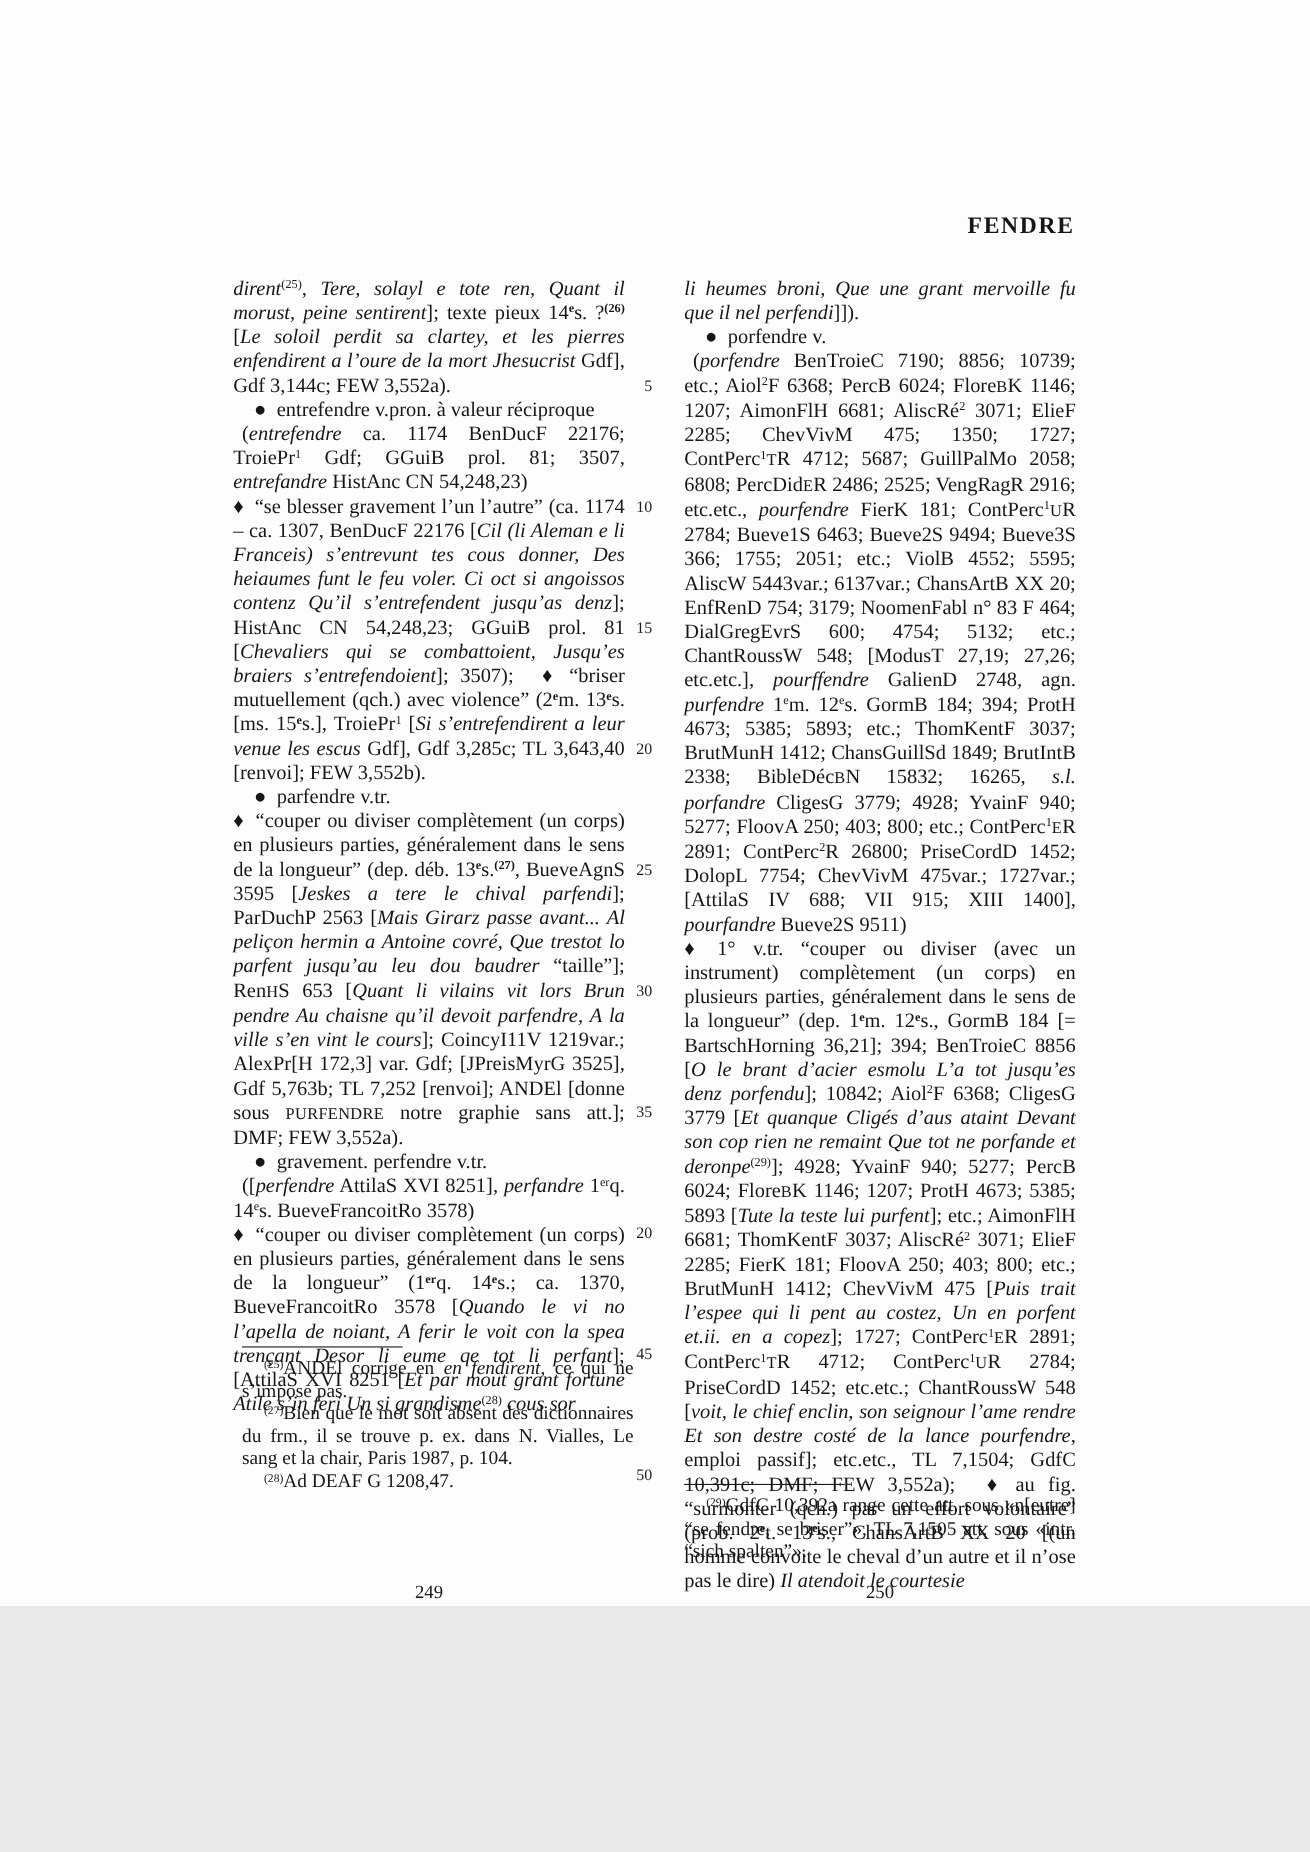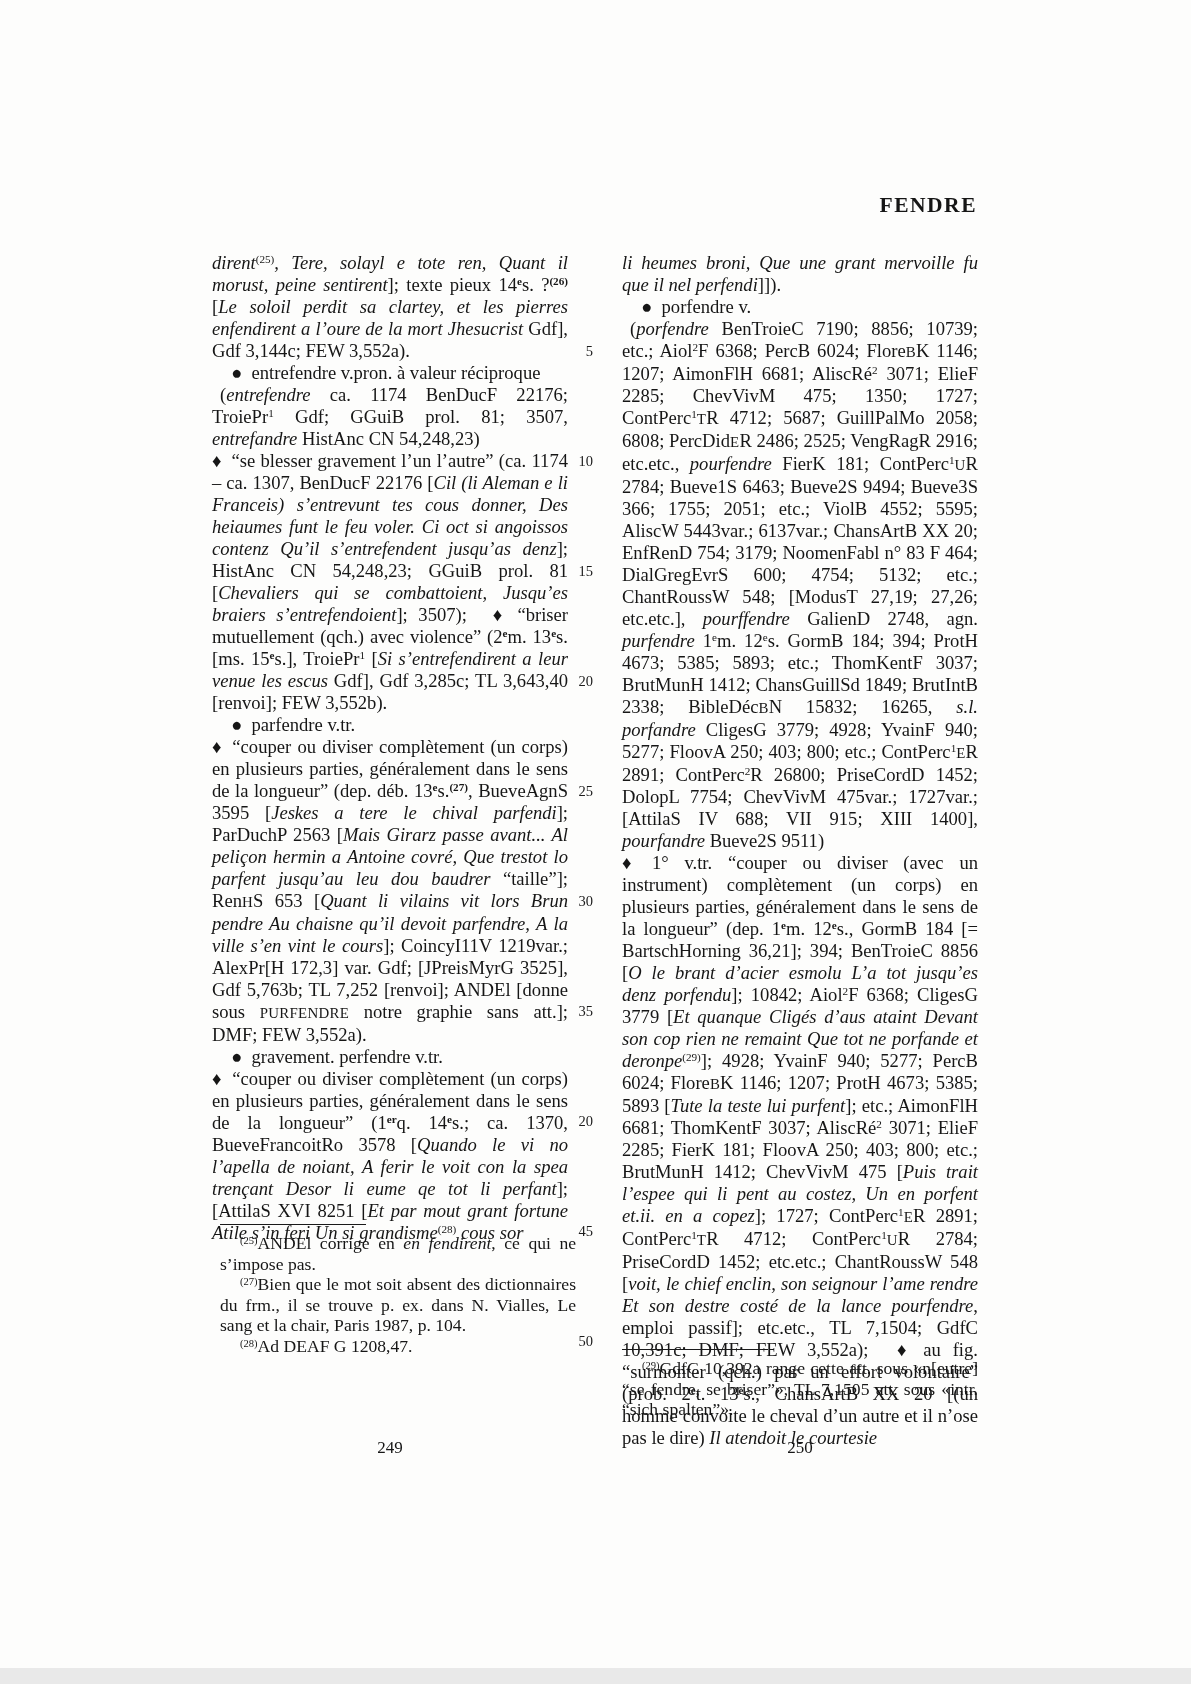--- a/index.html
+++ b/index.html
@@ -1,19 +1,19 @@
 <!DOCTYPE html>
 <html lang="fr"><head>
 <meta charset="utf-8">
 <title>FENDRE — DEAF p. 249/250</title>
 <style>
   html,body{margin:0;padding:0;background:#e9e9e9;}
   .page{
     position:relative;
-    width:1191px;height:1668px;
+    width:1191px;height:1460px;
     background:#fdfdfc;
     font-family:"Liberation Serif", "DejaVu Serif", serif;
     color:#161616;
     margin:0 auto;
     overflow:hidden;
   }
   .running-head{
     position:absolute;left:622px;top:193px;width:355px;
     text-align:right;
     font-size:21.5px;font-weight:bold;letter-spacing:1.5px;
@@ -72,20 +72,21 @@
     </div>
 
   <div class="col col-left">
       <p class="para cont"><span class="i">dirent</span><span class="sup">(25)</span><span class="i">, Tere, solayl e tote ren, Quant il morust, peine sentirent</span><span class="r">]; </span><span class="b">texte pieux 14</span><span class="bsup">e</span><span class="b">s. ?</span><span class="bsup">(26)</span><span class="r"> [</span><span class="i">Le soloil perdit sa clartey, et les pierres enfendirent a l’oure de la mort Jhesucrist </span><span class="r">Gdf</span><span class="r">], Gdf 3,144c; FEW 3,552a).</span></p>
       <p class="para head"><span class="r">● </span><span class="b">entrefendre</span><span class="r"> v.pron. à valeur réciproque</span></p>
       <p class="para form"><span class="r">(</span><span class="i">entrefendre</span><span class="r"> ca. 1174 BenDucF 22176; TroiePr</span><span class="sup">1</span><span class="r"> Gdf; GGuiB prol. 81; 3507, </span><span class="i">entrefandre</span><span class="r"> HistAnc CN 54,248,23)</span></p>
       <p class="para sense"><span class="r">♦ </span><span class="b">“se blesser gravement l’un l’autre” (ca. 1174 – ca. 1307,</span><span class="r"> BenDucF 22176 [</span><span class="i">Cil (li Aleman e li Franceis) s’entrevunt tes cous donner, Des heiaumes funt le feu voler. Ci oct si angoissos contenz Qu’il s’entrefendent jusqu’as denz</span><span class="r">]; HistAnc CN 54,248,23; GGuiB prol. 81 [</span><span class="i">Chevaliers qui se combattoient, Jusqu’es braiers s’entrefendoient</span><span class="r">]; 3507);  </span><span class="r">♦ </span><span class="b">“briser mutuellement (qch.) avec violence” (2</span><span class="bsup">e</span><span class="b">m. 13</span><span class="bsup">e</span><span class="b">s. [ms. 15</span><span class="bsup">e</span><span class="b">s.],</span><span class="r"> TroiePr</span><span class="sup">1</span><span class="r"> [</span><span class="i">Si s’entrefendirent a leur venue les escus </span><span class="r">Gdf</span><span class="r">], Gdf 3,285c; TL 3,643,40 [renvoi]; FEW 3,552b).</span></p>
       <p class="para head"><span class="r">● </span><span class="b">parfendre</span><span class="r"> v.tr.</span></p>
       <p class="para sense"><span class="r">♦ </span><span class="b">“couper ou diviser complètement (un corps) en plusieurs parties, généralement dans le sens de la longueur” (dep. déb. 13</span><span class="bsup">e</span><span class="b">s.</span><span class="bsup">(27)</span><span class="b">,</span><span class="r"> BueveAgnS 3595 [</span><span class="i">Jeskes a tere le chival parfendi</span><span class="r">]; ParDuchP 2563 [</span><span class="i">Mais Girarz passe avant... Al peliçon hermin a Antoine covré, Que trestot lo parfent jusqu’au leu dou baudrer </span><span class="b">“taille”</span><span class="r">]; Ren</span><span class="sc">H</span><span class="r">S 653 [</span><span class="i">Quant li vilains vit lors Brun pendre Au chaisne qu’il devoit parfendre, A la ville s’en vint le cours</span><span class="r">]; CoincyI11V 1219var.; AlexPr[H 172,3] var. Gdf; [JPreisMyrG 3525], Gdf 5,763b; TL 7,252 [renvoi]; ANDEl [donne sous </span><span class="sc">PURFENDRE</span><span class="r"> notre graphie sans att.]; DMF; FEW 3,552a).</span></p>
       <p class="para head"><span class="r">● </span><span class="r">gravement. </span><span class="b">perfendre</span><span class="r"> v.tr.</span></p>
+      <p class="para form"><span class="r">([</span><span class="i">perfendre</span><span class="r"> AttilaS XVI 8251], </span><span class="i">perfandre</span><span class="r"> 1</span><span class="sup">er</span><span class="r">q. 14</span><span class="sup">e</span><span class="r">s. BueveFrancoitRo 3578)</span></p>
       <p class="para sense"><span class="r">♦ </span><span class="b">“couper ou diviser complètement (un corps) en plusieurs parties, généralement dans le sens de la longueur” (1</span><span class="bsup">er</span><span class="b">q. 14</span><span class="bsup">e</span><span class="b">s.; ca. 1370,</span><span class="r"> BueveFrancoitRo 3578 [</span><span class="i">Quando le vi no l’apella de noiant, A ferir le voit con la spea trençant Desor li eume qe tot li perfant</span><span class="r">]; [AttilaS XVI 8251 [</span><span class="i">Et par mout grant fortune Atile s’in feri Un si grandisme</span><span class="sup">(28)</span><span class="i"> cous sor</span></p>
     </div>
 
   <div class="col col-right">
       <p class="para cont"><span class="i">li heumes broni, Que une grant mervoille fu que il nel perfendi</span><span class="r">]]).</span></p>
       <p class="para head"><span class="r">● </span><span class="b">porfendre</span><span class="r"> v.</span></p>
       <p class="para form"><span class="r">(</span><span class="i">porfendre</span><span class="r"> BenTroieC 7190; 8856; 10739; etc.; Aiol</span><span class="sup">2</span><span class="r">F 6368; PercB 6024; Flore</span><span class="sc">B</span><span class="r">K 1146; 1207; AimonFlH 6681; AliscRé</span><span class="sup">2</span><span class="r"> 3071; ElieF 2285; ChevVivM 475; 1350; 1727; ContPerc</span><span class="sup">1</span><span class="sc">T</span><span class="r">R 4712; 5687; GuillPalMo 2058; 6808; PercDid</span><span class="sc">E</span><span class="r">R 2486; 2525; VengRagR 2916; etc.etc., </span><span class="i">pourfendre</span><span class="r"> FierK 181; ContPerc</span><span class="sup">1</span><span class="sc">U</span><span class="r">R 2784; Bueve1S 6463; Bueve2S 9494; Bueve3S 366; 1755; 2051; etc.; ViolB 4552; 5595; AliscW 5443var.; 6137var.; ChansArtB XX 20; EnfRenD 754; 3179; NoomenFabl n° 83 F 464; DialGregEvrS 600; 4754; 5132; etc.; ChantRoussW 548; [ModusT 27,19; 27,26; etc.etc.], </span><span class="i">pourffendre</span><span class="r"> GalienD 2748, agn. </span><span class="i">purfendre</span><span class="r"> 1</span><span class="sup">e</span><span class="r">m. 12</span><span class="sup">e</span><span class="r">s. GormB 184; 394; ProtH 4673; 5385; 5893; etc.; ThomKentF 3037; BrutMunH 1412; ChansGuillSd 1849; BrutIntB 2338; BibleDéc</span><span class="sc">B</span><span class="r">N 15832; 16265, </span><span class="i">s.l.</span><span class="r"> </span><span class="i">porfandre</span><span class="r"> CligesG 3779; 4928; YvainF 940; 5277; FloovA 250; 403; 800; etc.; ContPerc</span><span class="sup">1</span><span class="sc">E</span><span class="r">R 2891; ContPerc</span><span class="sup">2</span><span class="r">R 26800; PriseCordD 1452; DolopL 7754; ChevVivM 475var.; 1727var.; [AttilaS IV 688; VII 915; XIII 1400], </span><span class="i">pourfandre</span><span class="r"> Bueve2S 9511)</span></p>
       <p class="para sense"><span class="r">♦ </span><span class="b">1° v.tr. </span><span class="b">“couper ou diviser (avec un instrument) complètement (un corps) en plusieurs parties, généralement dans le sens de la longueur” (dep. 1</span><span class="bsup">e</span><span class="b">m. 12</span><span class="bsup">e</span><span class="b">s.,</span><span class="r"> GormB 184 [= BartschHorning 36,21]; 394; BenTroieC 8856 [</span><span class="i">O le brant d’acier esmolu L’a tot jusqu’es denz porfendu</span><span class="r">]; 10842; Aiol</span><span class="sup">2</span><span class="r">F 6368; CligesG 3779 [</span><span class="i">Et quanque Cligés d’aus ataint Devant son cop rien ne remaint Que tot ne porfande et deronpe</span><span class="sup">(29)</span><span class="r">]; 4928; YvainF 940; 5277; PercB 6024; Flore</span><span class="sc">B</span><span class="r">K 1146; 1207; ProtH 4673; 5385; 5893 [</span><span class="i">Tute la teste lui purfent</span><span class="r">]; etc.; AimonFlH 6681; ThomKentF 3037; AliscRé</span><span class="sup">2</span><span class="r"> 3071; ElieF 2285; FierK 181; FloovA 250; 403; 800; etc.; BrutMunH 1412; ChevVivM 475 [</span><span class="i">Puis trait l’espee qui li pent au costez, Un en porfent et.ii. en a copez</span><span class="r">]; 1727; ContPerc</span><span class="sup">1</span><span class="sc">E</span><span class="r">R 2891; ContPerc</span><span class="sup">1</span><span class="sc">T</span><span class="r">R 4712; ContPerc</span><span class="sup">1</span><span class="sc">U</span><span class="r">R 2784; PriseCordD 1452; etc.etc.; ChantRoussW 548 [</span><span class="i">voit, le chief enclin, son seignour l’ame rendre Et son destre costé de la lance pourfendre</span><span class="r">, </span><span class="b">emploi passif</span><span class="r">]; etc.etc., TL 7,1504; GdfC 10,391c; DMF; FEW 3,552a);  </span><span class="r">♦ </span><span class="b">au fig. “surmonter (qch.) par un effort volontaire” (prob. 2</span><span class="bsup">e</span><span class="b">t. 13</span><span class="bsup">e</span><span class="b">s.,</span><span class="r"> ChansArtB XX 20 [</span><span class="b">(un homme convoite le cheval d’un autre et il n’ose pas le dire)</span><span class="r"> </span><span class="i">Il atendoit le courtesie</span></p>
     </div>
 

